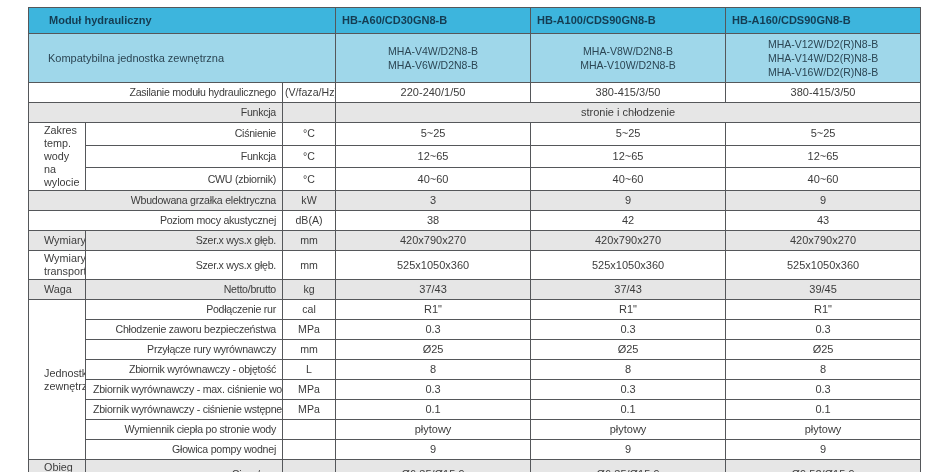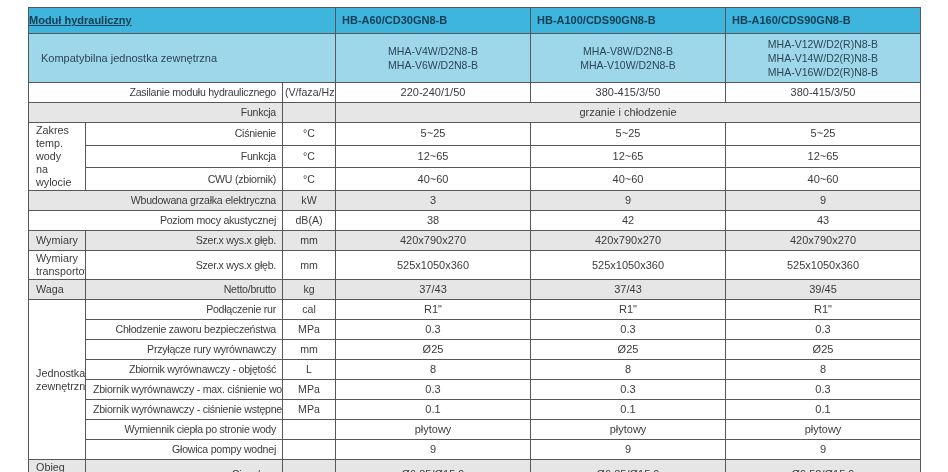--- a/index.html
+++ b/index.html
@@ -26,31 +26,31 @@
     border:1px solid var(--border);
     font-size:11px;color:var(--body-text);
     padding:1px 6px;height:17px;line-height:13px;
     vertical-align:middle;background:#ffffff;
     overflow:hidden;
   }
   tr.header-row td.cell{
     background:var(--header-bg);color:var(--header-text);
     font-weight:bold;height:23px;font-size:11px;
   }
-  td.title{text-align:left;padding-left:0;text-decoration:underline;}
+  td.title{text-align:left;padding-left:20px;}
   td.model{text-align:left;}
   tr.compat-row td.cell{
     background:var(--subheader-bg);color:#2c4654;height:46px;
   }
-  td.compat-label{padding-left:12px;}
+  td.compat-label{padding-left:19px;}
   td.compat-units{text-align:center;font-size:10.5px;line-height:14px;padding:1px 2px;}
   tr.shaded td.cell{background:var(--shaded-bg);}
   td.cat{
     white-space:pre-line;text-align:left;line-height:13px;
-    padding-left:7px;padding-right:2px;font-size:10.8px;
+    padding-left:15px;padding-right:2px;font-size:10.8px;
   }
   td.label{
     text-align:right;white-space:nowrap;
     font-size:10.6px;letter-spacing:-0.25px;padding-left:7px;
   }
   td.unit,td.val{text-align:center;}
   td.unit{padding:1px 2px;font-size:10.6px;}
 </style>
 </head>
 <body>
@@ -91,21 +91,21 @@
         <tr>
           <td class="cell label" colspan="2">Zasilanie modułu hydraulicznego</td>
           <td class="cell unit">(V/faza/Hz)</td>
           <td class="cell val">220-240/1/50</td>
           <td class="cell val">380-415/3/50</td>
           <td class="cell val">380-415/3/50</td>
         </tr>
         <tr class="shaded">
           <td class="cell label" colspan="2">Funkcja</td>
           <td class="cell unit"></td>
-          <td class="cell val" colspan="3">grzanie i chłodzenie</td>
+          <td class="cell val" colspan="3">stronie i chłodzenie</td>
         </tr>
         <tr>
           <td class="cell cat" rowspan="3">Zakres
 temp. wody
 na wylocie</td>
           <td class="cell label">Ciśnienie</td>
           <td class="cell unit">°C</td>
           <td class="cell val">5~25</td>
           <td class="cell val">5~25</td>
           <td class="cell val">5~25</td>

